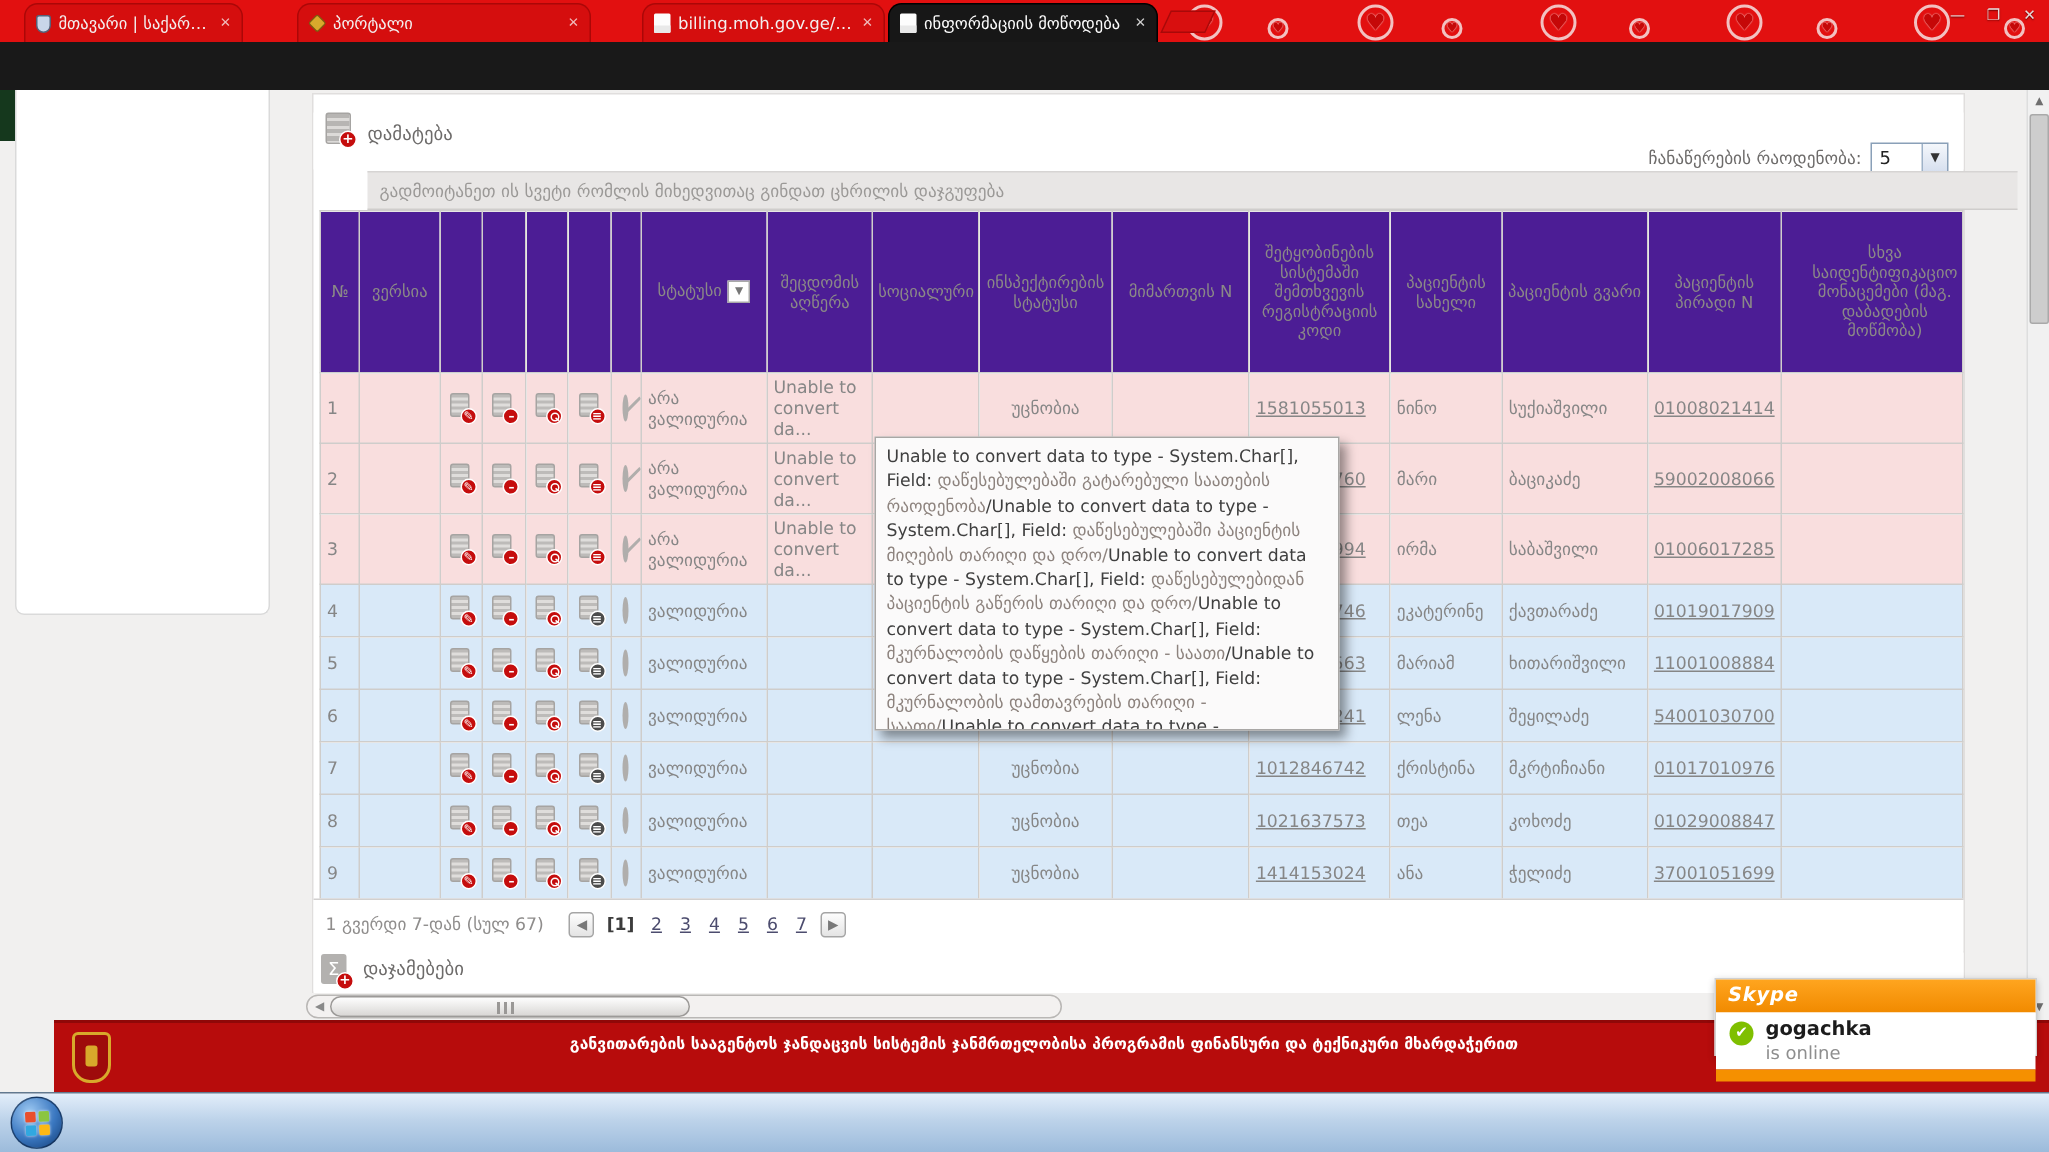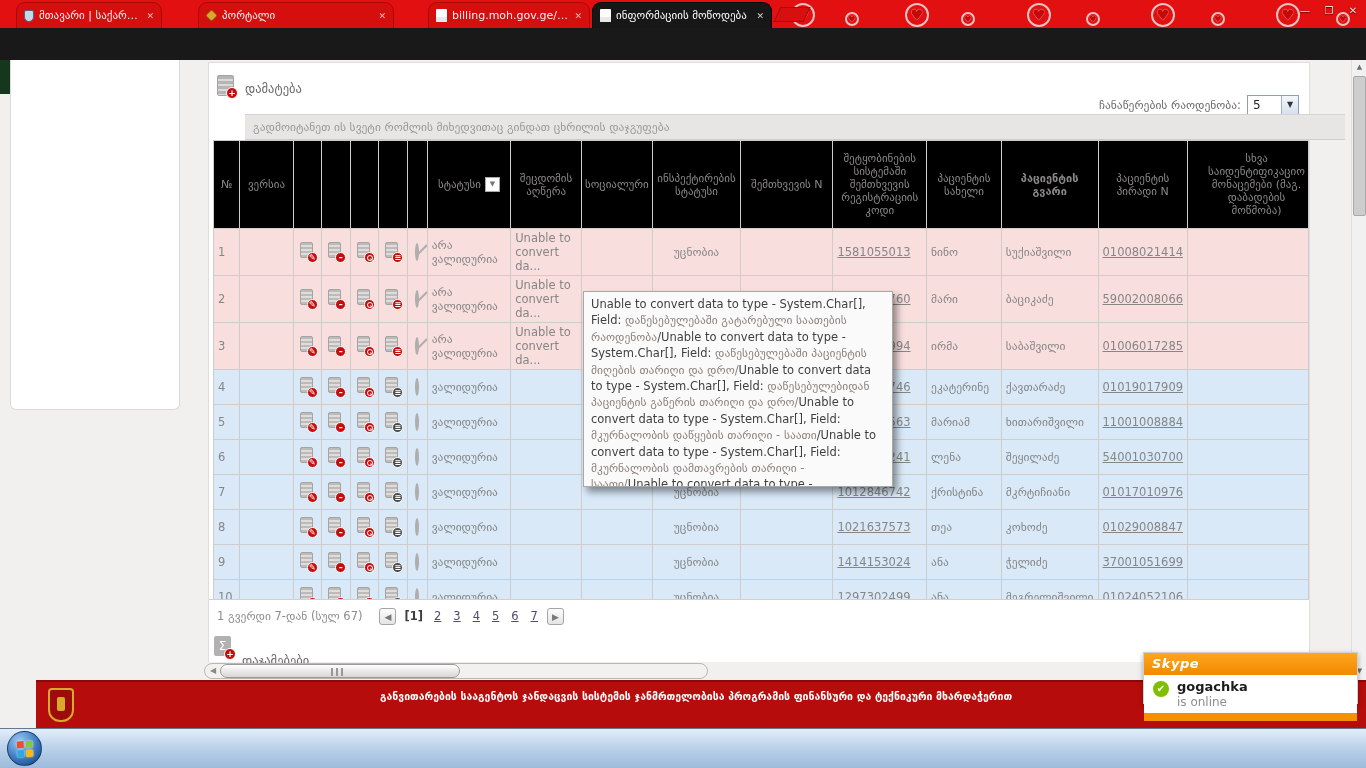--- a/index.html
+++ b/index.html
@@ -70,21 +70,21 @@
   #records-select .val{flex:1;font-size:12px;color:#222;padding-left:5px;}
   #records-select .arrow{width:17px;height:18px;background:linear-gradient(#f4f7fb,#d7e0ef);
     border-left:1px solid #9eb2c8;font-size:8px;color:#333;text-align:center;line-height:18px;}
 
   #group-bar{position:absolute;left:0;top:51px;width:1100px;height:26px;background:#e8e6e5;
     border-top:1px solid #d6d4d3;border-bottom:1px solid #cfcdcc;
     font-size:11.5px;color:#9b9997;line-height:24px;padding-left:8px;margin-left:36px;}
 
   #grid{position:absolute;left:4px;top:77px;border-collapse:collapse;table-layout:fixed;}
   #grid th,#grid td{border:1px solid #cfcdcb;font-weight:normal;overflow:hidden;}
-  #grid th{background:#000000;color:#8b8987;font-size:11px;padding:2px 3px;height:88px;}
+  #grid th{background:#4c1d95;color:#8b8987;font-size:11px;padding:2px 3px;height:108px;}
   #grid td{height:35px;font-size:11.5px;color:#868686;padding:2px 4px;}
   tr.pink td{background:#f9dede;border-color:#ecc9c9;}
   tr.blue td{background:#d9e9f8;border-color:#c3d9ec;}
   td.num{color:#5d5d5d;}
   td.code,td.pid{color:#5a5a5a;font-size:11.5px;text-decoration:underline;}
   td.eng{color:#4d4d4d;font-size:11px;}
   td.ctr{text-align:center;}
   .filter-btn{display:inline-block;width:15px;height:15px;background:#fff;border:1px solid #a9a9a9;
     font-size:7px;color:#777;line-height:13px;vertical-align:middle;margin-left:4px;}
   .aicon{position:relative;width:15px;height:18px;margin:0 auto;}
@@ -257,24 +257,24 @@
               <th style="width: 58px;">ვერსია</th>
               <th style="width: 31px;"></th>
               <th style="width: 31px;"></th>
               <th style="width: 31px;"></th>
               <th style="width: 31px;"></th>
               <th style="width: 24px;"></th>
               <th style="width: 88px;">სტატუსი<span class="filter-btn">▼</span></th>
               <th style="width: 77px;">შეცდომის აღწერა</th>
               <th style="width: 56px;">სოციალური</th>
               <th style="width: 90px;">ინსპექტირების სტატუსი</th>
-              <th style="width: 106px;">შემთხვევის N</th>
+              <th style="width: 106px;">მიმართვის N</th>
               <th style="width: 99px;">შეტყობინების სისტემაში შემთხვევის რეგისტრაციის კოდი</th>
               <th style="width: 79px;">პაციენტის სახელი</th>
-              <th style="width: 88px; font-weight: bold;">პაციენტის გვარი</th>
+              <th style="width: 88px;">პაციენტის გვარი</th>
               <th style="width: 83px;">პაციენტის პირადი N</th>
               <th style="width: 96px; padding-left: 20px;">სხვა საიდენტიფიკაციო მონაცემები (მაგ. დაბადების მოწმობა)</th>
             </tr>
           </thead>
         <tbody id="grid-body">
             <tr class="pink">
               <td class="num">1</td>
               <td></td>
               <td class="ctr"><span class="aicon" style="display: inline-block;"><span class="doc"></span><span class="badge">✎</span></span></td>
               <td class="ctr"><span class="aicon" style="display: inline-block;"><span class="doc"></span><span class="badge">–</span></span></td>
@@ -469,21 +469,21 @@
       <div id="pager">
         <span class="info">1 გვერდი 7-დან (სულ 67)</span>
         <span class="pgbtn">◀</span>
         <span class="pgcur">[1]</span>
         <span id="pglinks"><span class="pglink">2</span><span class="pglink">3</span><span class="pglink">4</span><span class="pglink">5</span><span class="pglink">6</span><span class="pglink">7</span></span>
         <span class="pgbtn">▶</span>
       </div>
 
       <div id="sum-row">
         <div id="sum-ico">Σ<span class="badge" style="right:-5px;bottom:-4px;">+</span></div>
-        <span class="lbl" style="position:absolute;left:33px;top:21px;">დაჯამებები</span>
+        <span class="lbl" style="position:absolute;left:33px;top:6px;">დაჯამებები</span>
       </div>
     </div>
 
     <div id="hscroll">
       <div id="hs-track"></div>
       <div id="hs-left">◀</div>
       <div id="hs-thumb">
           <div id="hs-grip"></div>
         </div>
     </div>

